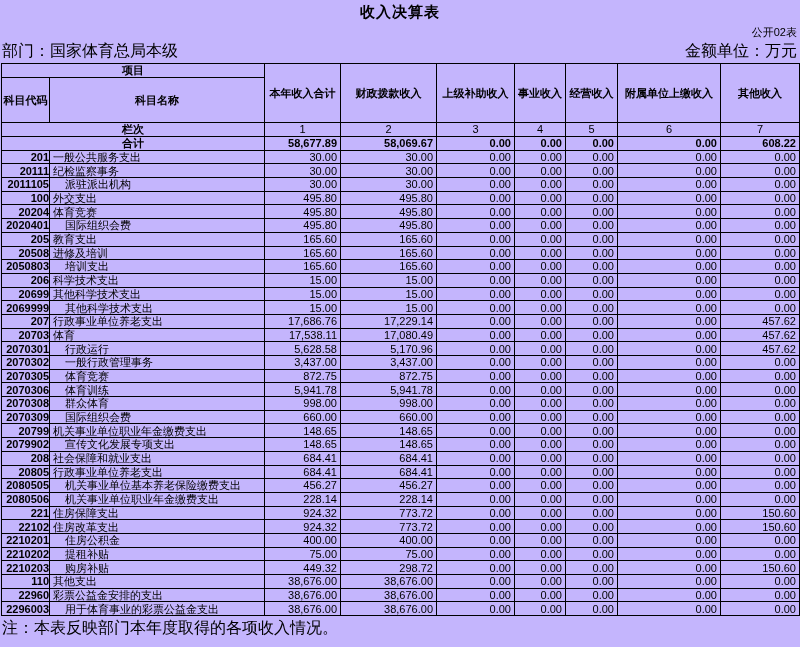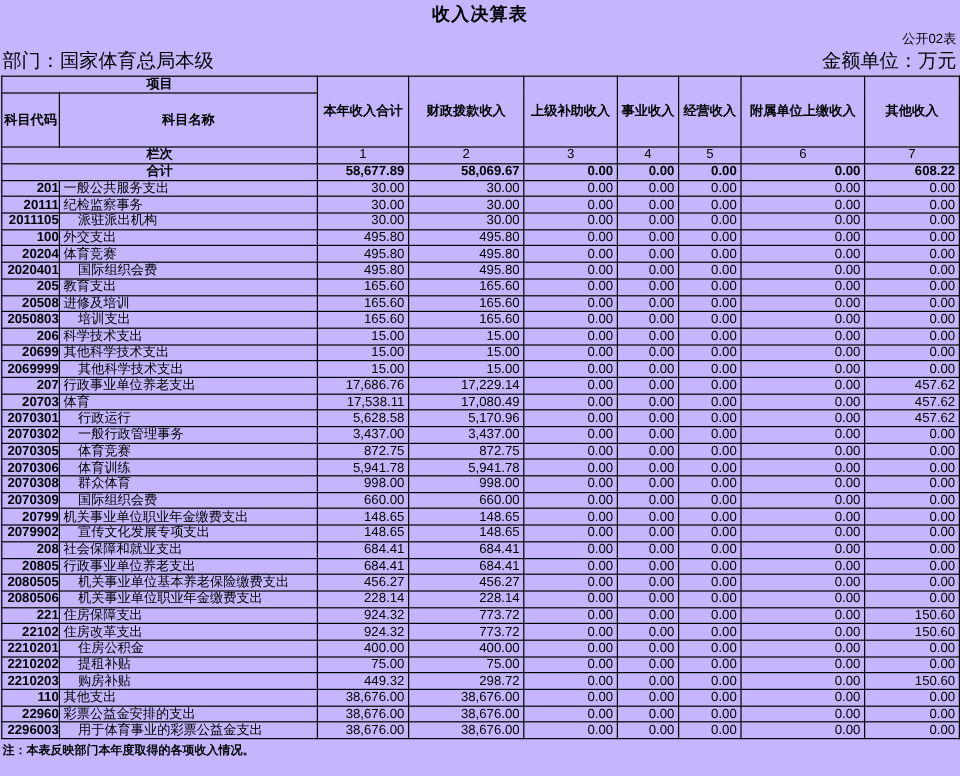--- a/index.html
+++ b/index.html
@@ -42,21 +42,21 @@
   .total-row td { font-weight:700; height:16px; }
   .total-label { text-align:center; }
 
   .grid tbody td { height:13.7px; }
   td.code { font-weight:700; text-align:right; padding-left:2px; }
   td.name { text-align:left; padding-left:3px; }
   td.name.indent { padding-left:15px; }
   td.num  { text-align:right; padding-right:3px; }
 
   .note {
-    font-size:10px; font-weight:700;
+    font-size:16px; font-weight:400;
     padding:2px 0 0 2px;
   }
 </style>
 </head>
 <body>
 
 <div class="sheet">
 
   <div class="doc-title">收入决算表</div>
   <div class="pub-code">公开02表</div>

